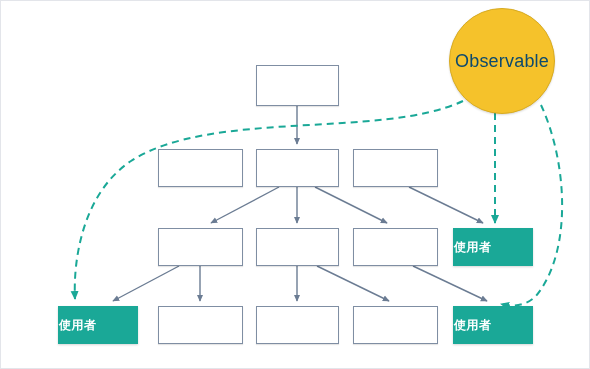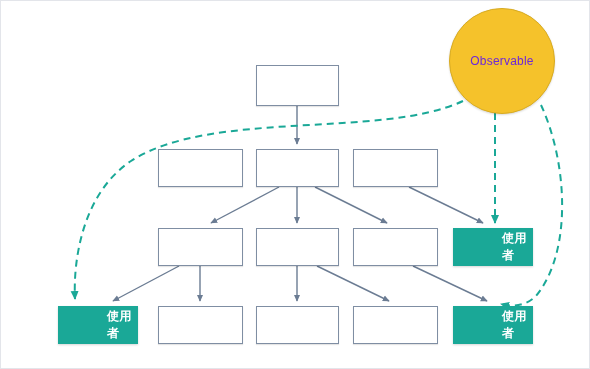--- a/index.html
+++ b/index.html
@@ -24,21 +24,20 @@
     width: 590px;
     height: 369px;
     pointer-events: none;
   }
   .node {
     position: absolute;
     box-sizing: border-box;
     display: flex;
     align-items: center;
     justify-content: flex-start;
-    padding-left: 48px;
   }
   .node.plain {
     background: #ffffff;
     border: 1px solid #7f8ea3;
     box-shadow: 0 1px 1px rgba(0,0,0,0.10);
   }
   .node.actor {
     background: #1aa897;
     border: 1px solid #1aa897;
     box-shadow: 0 1px 2px rgba(0,0,0,0.16);
@@ -57,22 +56,22 @@
     position: absolute;
     border-radius: 50%;
     background: #f5c22b;
     border: 1px solid #d8ab21;
     box-shadow: 0 1px 2px rgba(0,0,0,0.14);
     display: flex;
     align-items: center;
     justify-content: center;
   }
   .observable .obs-label {
-    color: #6d28d9;
-    font-size: 12px;
+    color: #0c4a6e;
+    font-size: 18px;
     letter-spacing: 0.2px;
   }
 </style>
 </head>
 <body>
 
 <div id="canvas">
 
   <svg id="edges" viewBox="0 0 590 369" xmlns="http://www.w3.org/2000/svg">
     <defs>

